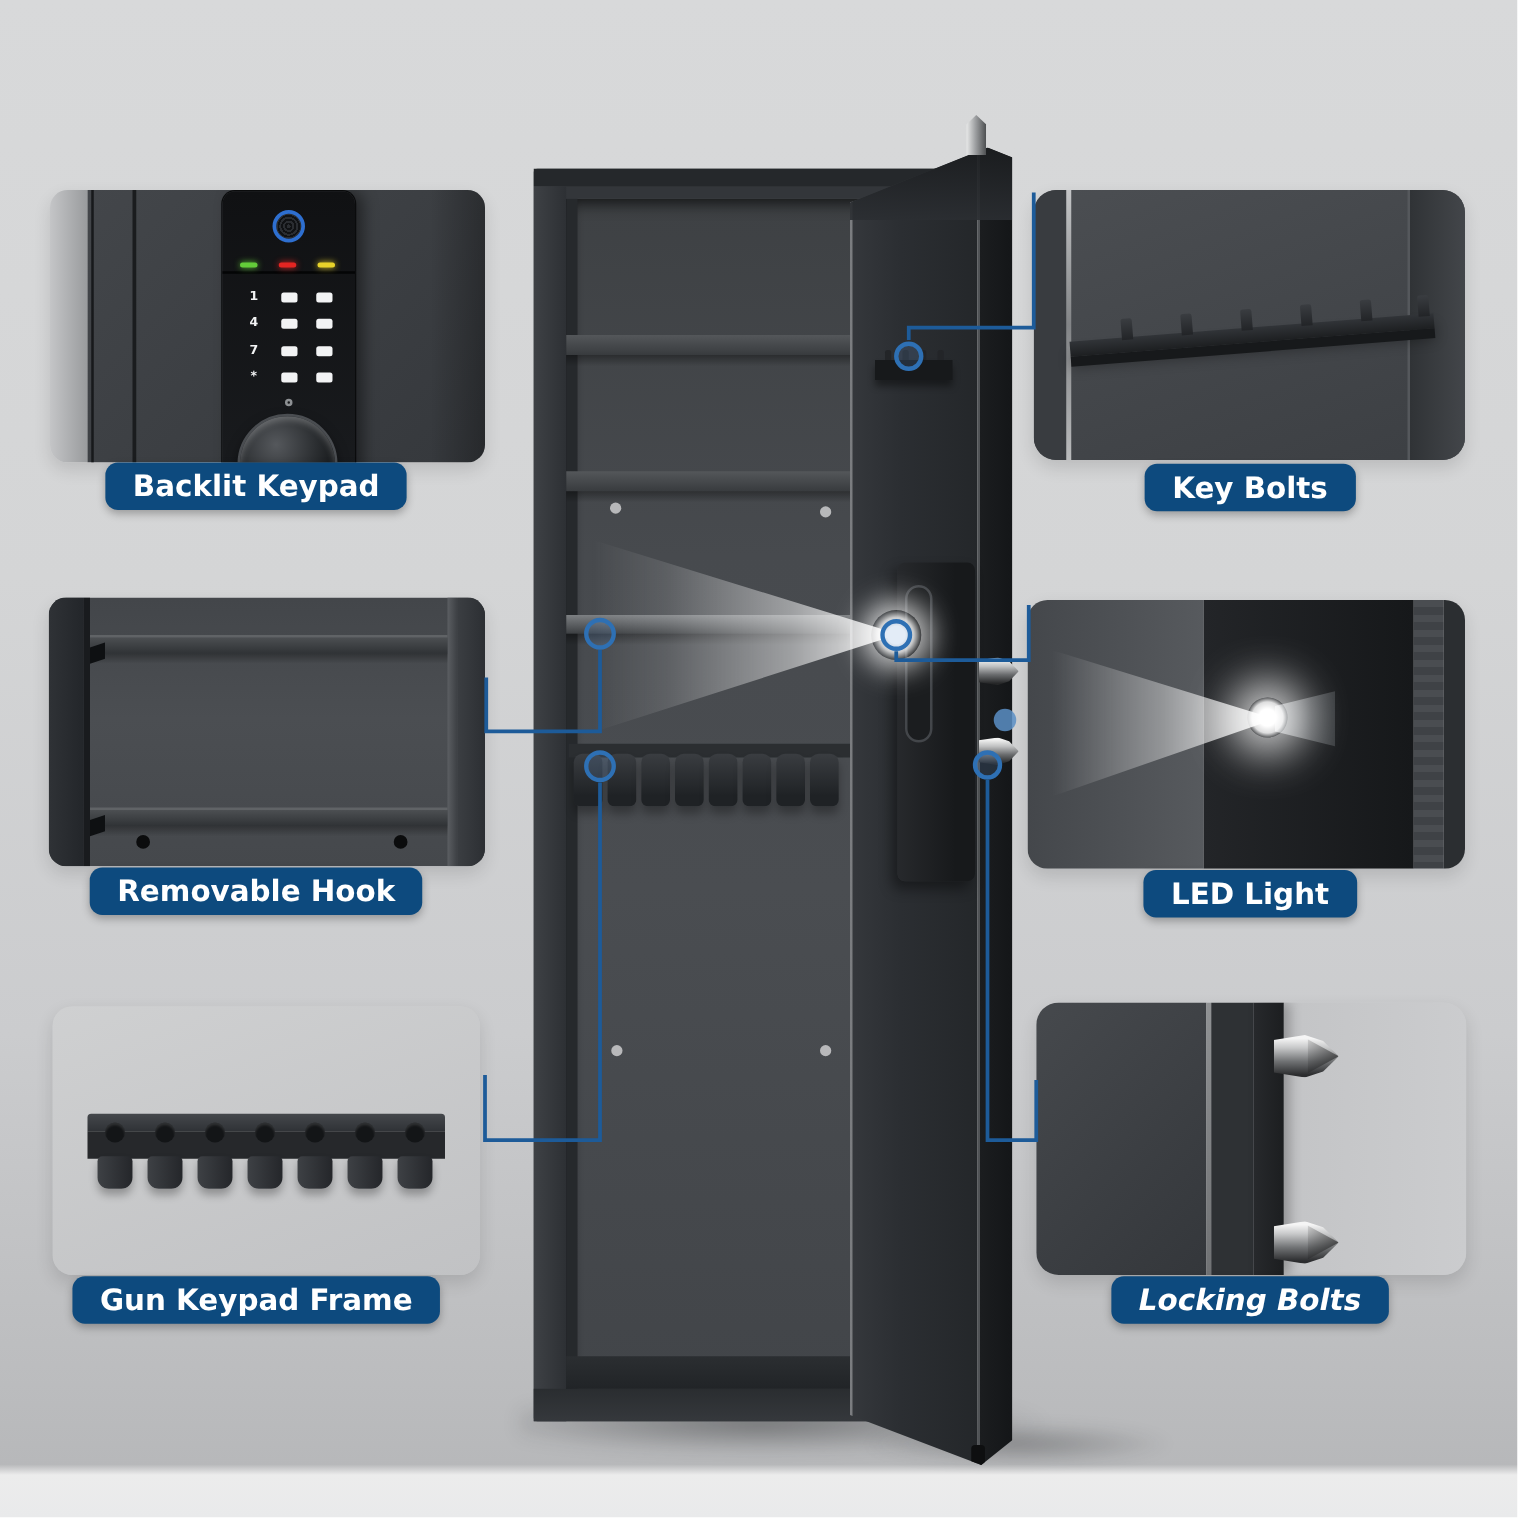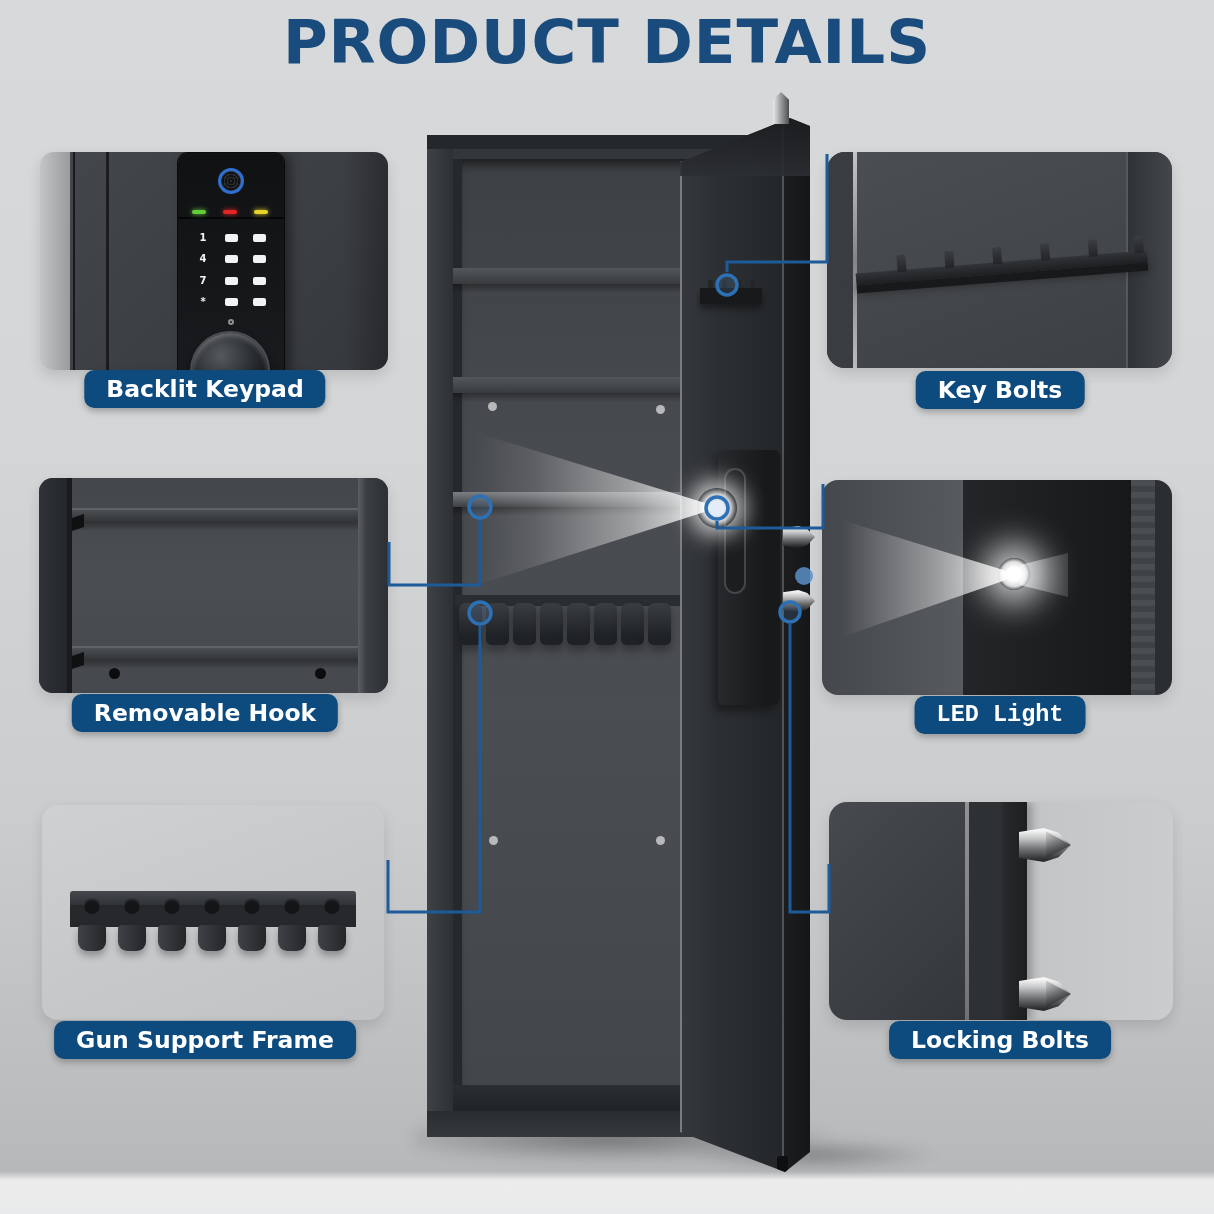--- a/index.html
+++ b/index.html
@@ -170,21 +170,20 @@
     clip-path:polygon(0 12%,48% 0,76% 14%,100% 50%,76% 86%,48% 100%,0 88%);}
   .s6-bolt::after{content:"";position:absolute;left:52%;top:10%;right:0;bottom:10%;
     background:linear-gradient(90deg,rgba(0,0,0,.12),rgba(0,0,0,.5));clip-path:polygon(0 0,100% 50%,0 100%);}
   .s6-bolt.k1{top:26px;} .s6-bolt.k2{top:175px;}
 </style>
 </head>
 <body>
 
 <div class="stage">
 
-  <h1 class="title">PRODUCT DETAILS</h1>
 
   <div class="floor-shadow"></div>
   <div class="door-shadow"></div>
 
   <div class="cabinet">
     <div class="cab-topface"></div>
     <div class="cab-left"></div>
     <div class="cab-bottom"></div>
     <div class="cab-interior">
       <div class="in-leftwall"></div>
@@ -341,28 +340,28 @@
 
   <div class="pill" style="left:205px;top:370px;">
     <span style="position:static;">Backlit Keypad</span>
   </div>
   <div class="pill" style="left:1000px;top:371px;">
     <span style="position:static;">Key Bolts</span>
   </div>
   <div class="pill" style="left:205px;top:694px;">
     <span style="position:static;">Removable Hook</span>
   </div>
-  <div class="pill" style="left:1000px;top:696px;font-family:Liberation Mono, monospace;">
+  <div class="pill" style="left:1000px;top:696px;">
     <span style="position:static;">LED Light</span>
   </div>
   <div class="pill" style="left:205px;top:1021px;">
-    <span style="position:static;">Gun Support Frame</span>
+    <span style="position:static;">Gun Keypad Frame</span>
   </div>
   <div class="pill" style="left:1000px;top:1021px;">
-    <span style="position:static;">Locking Bolts</span>
+    <span style="position:static;font-style:italic;">Locking Bolts</span>
   </div>
 
   <svg class="connectors" width="1214" height="1214" viewBox="0 0 1214 1214">
     <g fill="none" stroke="#1d5b99" stroke-width="3">
       <path d="M727 272 L727 262 L827 262 L827 154"></path>
       <path d="M480 520 L480 585 L389 585 L389 542"></path>
       <path d="M717 521 L717 528 L823 528 L823 484"></path>
       <path d="M480 626 L480 912 L388 912 L388 860"></path>
       <path d="M790 624 L790 912 L829 912 L829 864"></path>
     </g>

